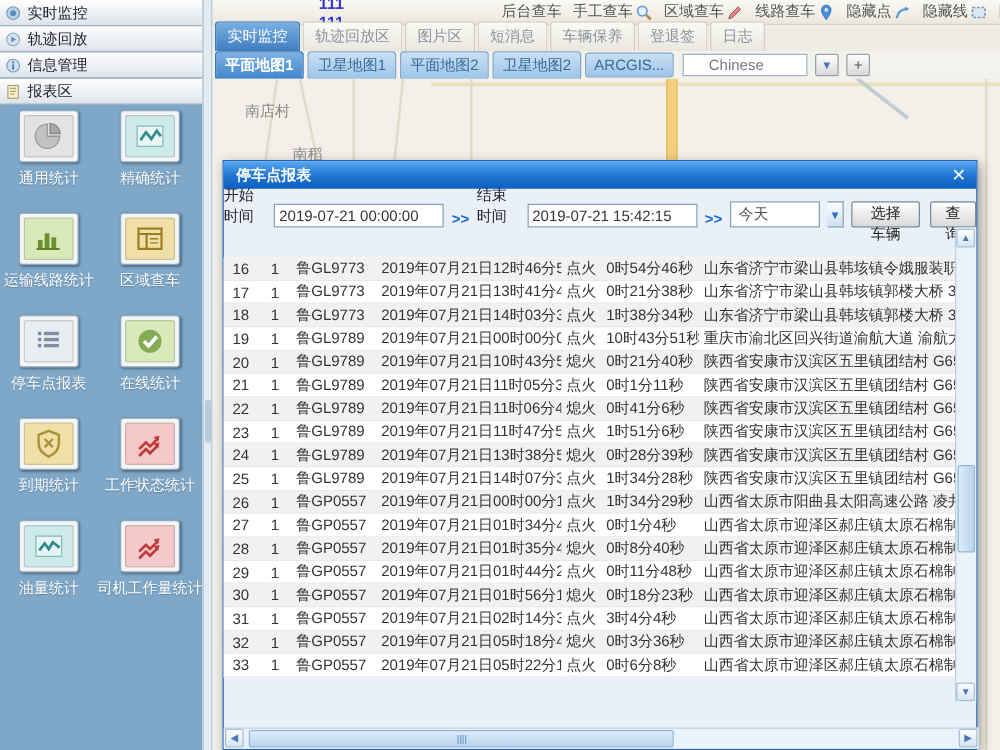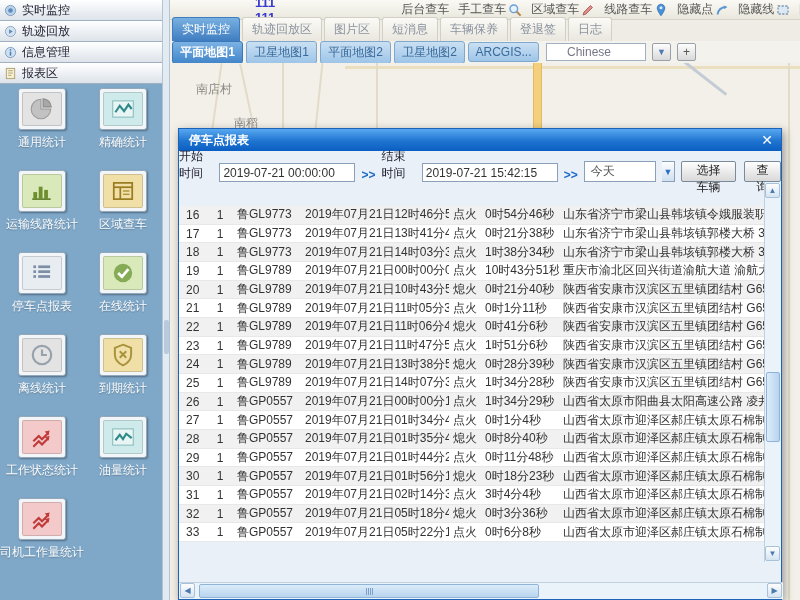--- a/index.html
+++ b/index.html
@@ -216,31 +216,20 @@
         <svg width="28" height="26" viewBox="0 0 24 24">
               <circle cx="12" cy="12" r="8.5" fill="#85ab55"></circle>
               <path d="M7.5 12 L11 15.5 L17 8.5" fill="none" stroke="#ffffff" stroke-width="2.6"></path>
             </svg>
       </div>
         </div>
       <div class="stat-label">在线统计</div>
     </div>
     <div class="stat">
       <div class="tile">
-          <div class="tile-in t-gray">
-        <svg width="28" height="26" viewBox="0 0 24 24">
-              <circle cx="12" cy="12" r="8.5" fill="none" stroke="#98a2ac" stroke-width="2"></circle>
-              <path d="M12 7 V12 H16.5" fill="none" stroke="#98a2ac" stroke-width="2"></path>
-            </svg>
-      </div>
-        </div>
-      <div class="stat-label">离线统计</div>
-    </div>
-    <div class="stat">
-      <div class="tile">
           <div class="tile-in t-yellow">
         <svg width="28" height="26" viewBox="0 0 24 24">
               <path d="M12 2.5 L19.5 5.5 V11.5 C19.5 16 16.5 19.5 12 21.5 C7.5 19.5 4.5 16 4.5 11.5 V5.5 Z" fill="none" stroke="#a8923c" stroke-width="1.8"></path>
               <path d="M9 8.5 L15 14.5 M15 8.5 L9 14.5" stroke="#a8923c" stroke-width="1.8"></path>
             </svg>
       </div>
         </div>
       <div class="stat-label">到期统计</div>
     </div>
     <div class="stat">

